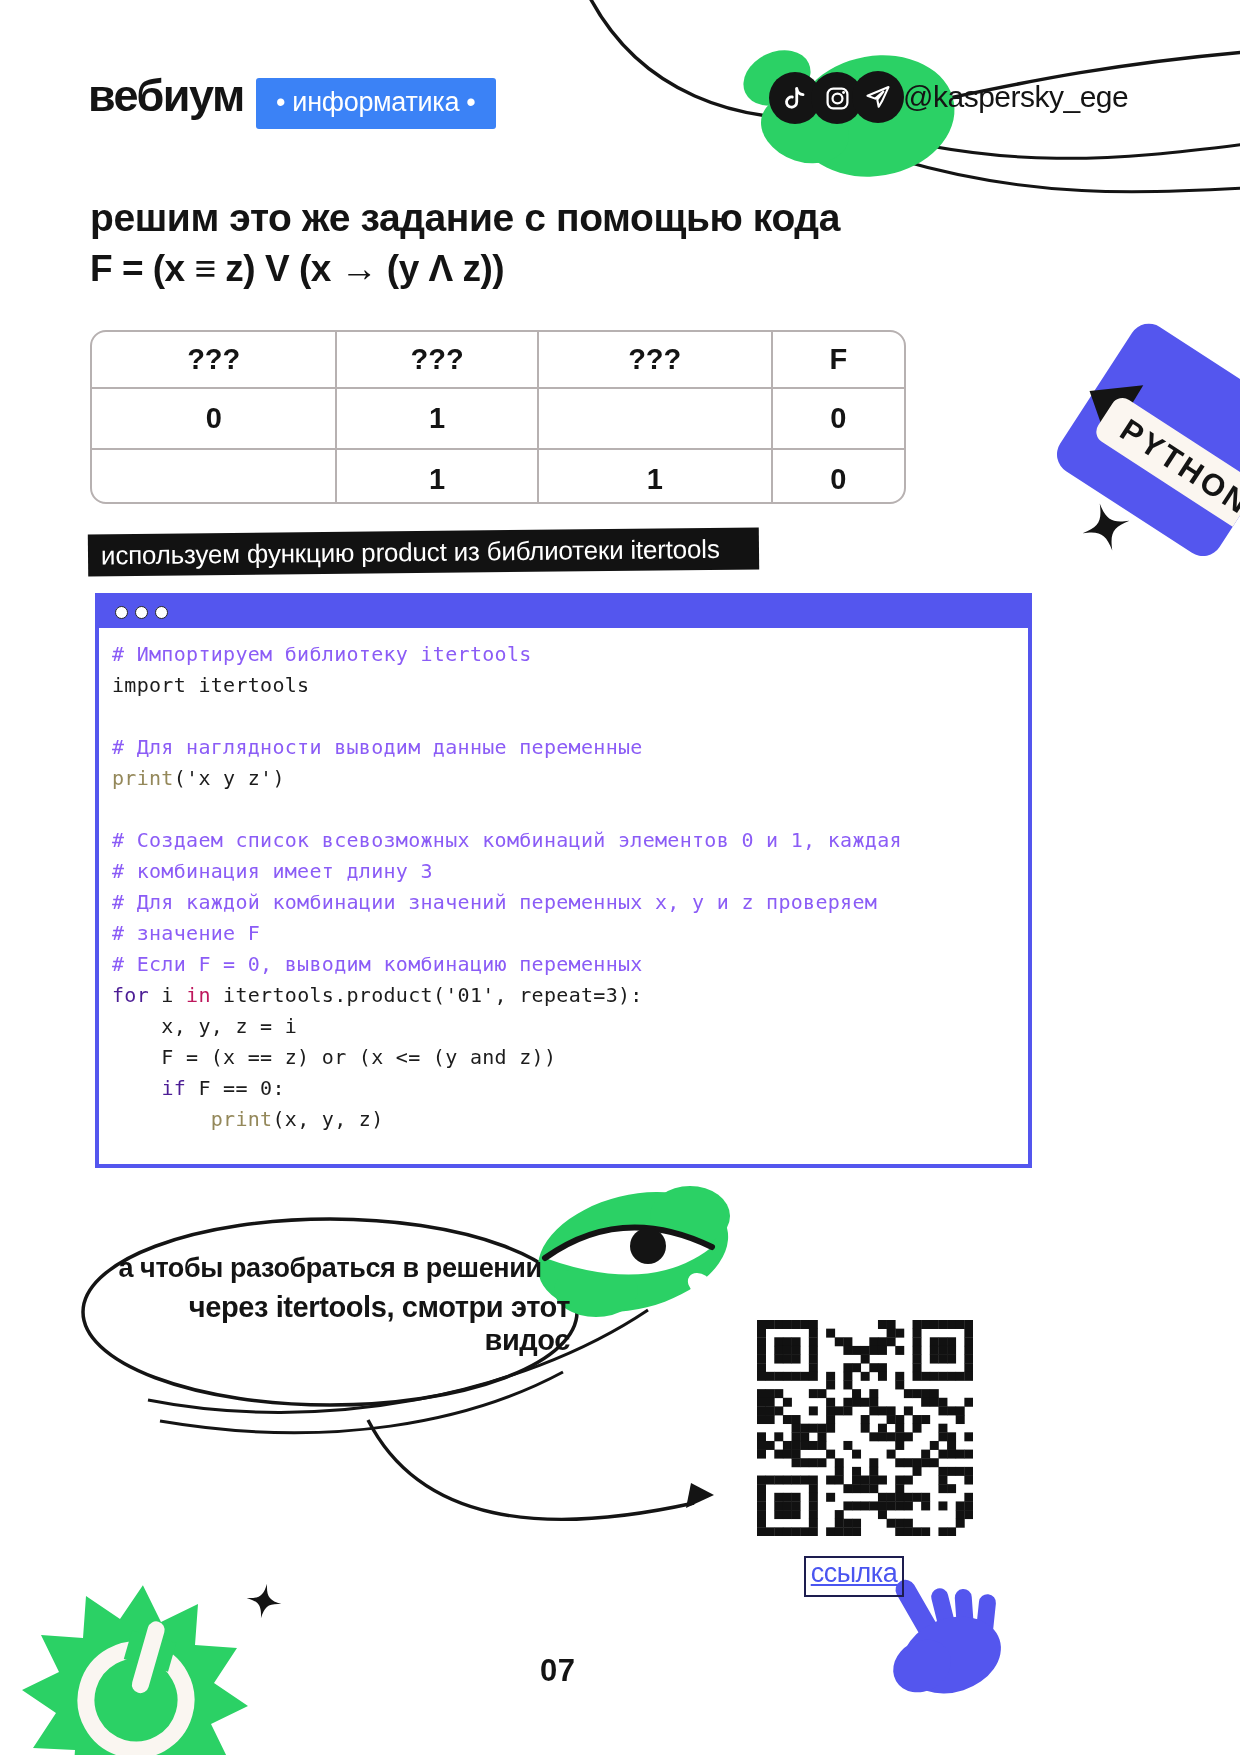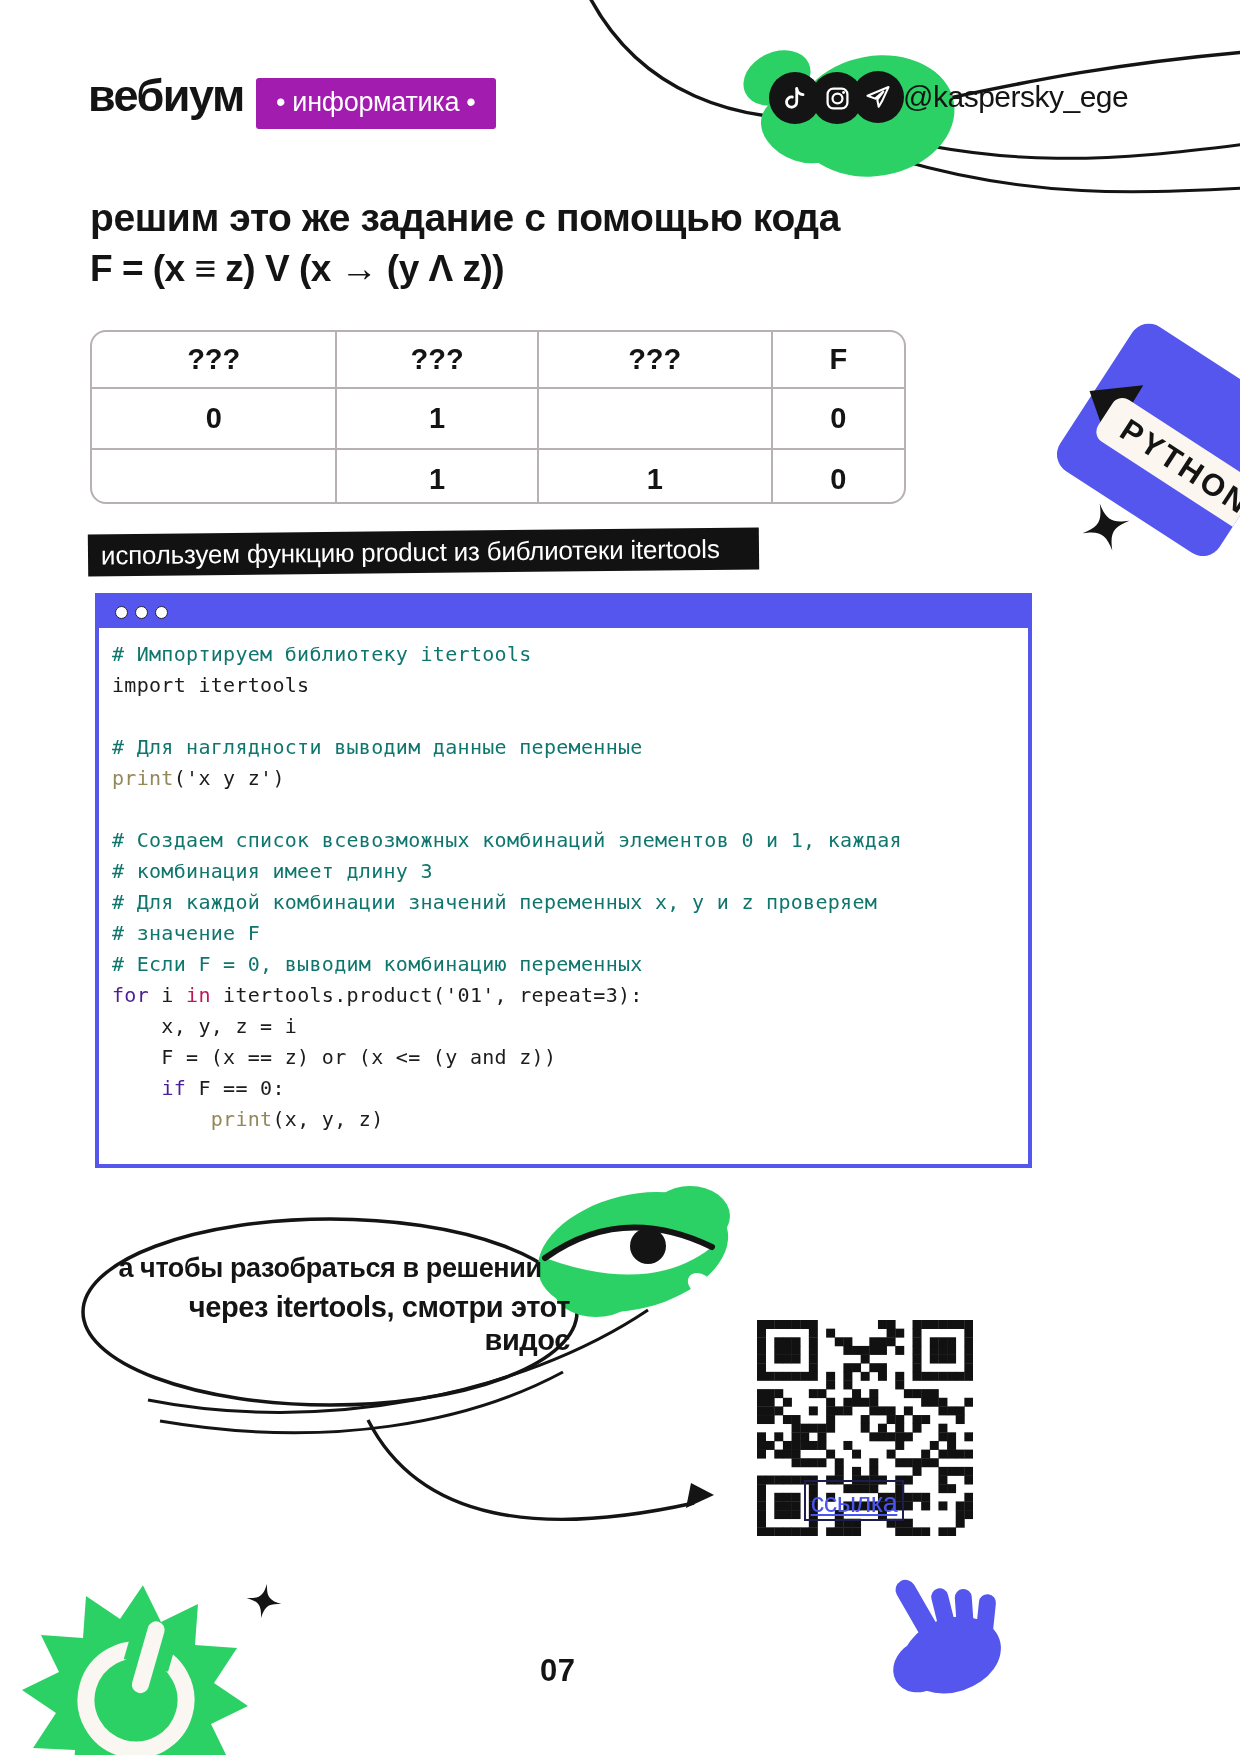--- a/index.html
+++ b/index.html
@@ -2,21 +2,21 @@
 <html><head>
 <meta charset="utf-8">
 <style>
   html,body{margin:0;padding:0;background:#e8e8e8;}
   .page{position:relative;width:1240px;height:1755px;background:#ffffff;overflow:hidden;
         font-family:"Liberation Sans",sans-serif;color:#141414;margin:0 auto;}
   .abs{position:absolute;}
 
   
   .logo{left:88px;top:70px;font-size:45px;font-weight:700;letter-spacing:-1.5px;}
-  .badge{left:256px;top:78px;background:#a21caf;color:#fff;font-size:27px;font-weight:500;
+  .badge{left:256px;top:78px;background:#3b82f6;color:#fff;font-size:27px;font-weight:500;
          padding:9px 20px 11px;border-radius:3px;letter-spacing:-0.3px;}
   .icon-circle{position:absolute;width:52px;height:52px;border-radius:50%;background:#141414;
          display:flex;align-items:center;justify-content:center;z-index:3;}
   .handle{left:903px;top:80px;font-size:30px;font-weight:500;z-index:3;letter-spacing:-0.5px;}
   .blob{position:absolute;background:#2bd165;border-radius:50%;z-index:2;}
 
   
   .lead{left:90px;top:196px;font-size:39px;font-weight:600;letter-spacing:-0.4px;}
   .formula{left:90px;top:248px;font-size:37px;font-weight:700;letter-spacing:-0.5px;}
 
@@ -35,34 +35,34 @@
           font-size:26px;font-weight:500;display:flex;align-items:center;padding-left:13px;
           transform:rotate(-0.6deg);letter-spacing:-0.2px;}
 
   
   .codewin{left:95px;top:593px;width:937px;height:575px;border:4px solid #5456ee;background:#fff;box-sizing:border-box;}
   .codebar{height:31px;background:#5456ee;display:flex;align-items:center;gap:7px;padding-left:16px;}
   .dot{width:13px;height:13px;border-radius:50%;background:#fff;border:1.5px solid #26262b;box-sizing:border-box;}
   .codebody{padding:11px 0 0 13px;font-family:"DejaVu Sans Mono",monospace;font-size:20px;
             line-height:31px;white-space:pre;letter-spacing:0.3px;}
   .code-line{height:31px;}
-  .tok-c{color:#0f766e;text-align:center;}
+  .tok-c{color:#8b5cf6;text-align:center;}
   .tok-kw{color:#4c1d95;}
   .tok-kw2{color:#be185d;}
   .tok-fn{color:#94885a;}
   .tok-p{color:#1c1c1c;}
 
   
   .bubble-l1{left:110px;top:1253px;width:440px;text-align:center;font-size:27px;font-weight:600;letter-spacing:-0.4px;z-index:2;}
   .bubble-l2{left:110px;top:1291px;width:460px;text-align:right;font-size:29px;font-weight:600;letter-spacing:-0.4px;z-index:2;}
 
   
   .qr-box{left:757px;top:1320px;width:216px;height:216px;z-index:2;background:#fff;}
-  .linkbox{left:804px;top:1480px;width:96px;height:37px;border:2px solid #1d1d4f;
-           display:flex;align-items:flex-end;justify-content:center;z-index:2;box-sizing:content-box;}
+  .linkbox{left:804px;top:1556px;width:96px;height:37px;border:2px solid #1d1d4f;
+           display:flex;align-items:flex-start;justify-content:center;z-index:2;box-sizing:content-box;}
   .linktext{color:#4a55f0;font-size:27px;font-weight:500;text-decoration:underline;cursor:pointer;letter-spacing:-0.5px;}
 
   .pageno{left:540px;top:1653px;font-size:31px;font-weight:700;letter-spacing:0.5px;}
 
   .decor{position:absolute;left:0;top:0;width:1240px;height:1755px;pointer-events:none;z-index:1;}
 </style>
 </head>
 <body>
 
 <div class="page">

